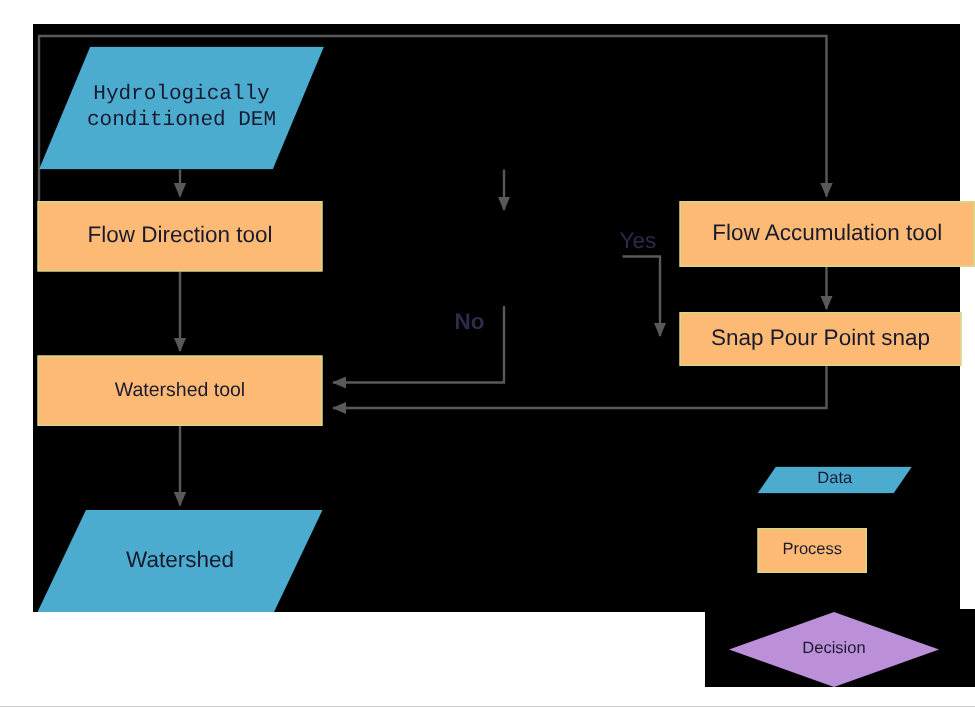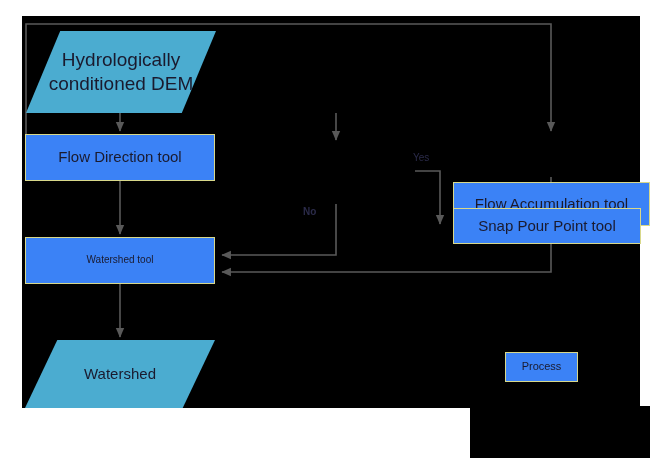--- a/index.html
+++ b/index.html
@@ -24,21 +24,21 @@
     position: absolute;
     box-sizing: border-box;
     display: flex;
     align-items: center;
     justify-content: center;
     text-align: center;
     color: #1a1a2e;
     line-height: 1.25;
   }
   .node-process {
-    background: #3b82f6;
+    background: #fdba74;
     border: 1px solid #d8d88a;
   }
   .node-data {
     background: #4bacd0;
     border: none;
   }
   .node-decision {
     background: transparent;
   }
   .para-inner {
@@ -52,21 +52,21 @@
   .svg-layer {
     position: absolute;
     left: 0;
     top: 0;
     width: 650px;
     height: 471px;
     pointer-events: none;
   }
   .edge-label {
     position: absolute;
-    font-size: 10px;
+    font-size: 15px;
     color: #2b2b4a;
     white-space: nowrap;
   }
   .legend-text {
     position: absolute;
     font-size: 11px;
     color: #1a1a2e;
     display: flex;
     align-items: center;
     justify-content: center;
@@ -104,38 +104,48 @@
       <path d="M551,177 L551,206" marker-end="url(#arrow)"></path>
 
       <path d="M551,243 L551,272 L222,272" marker-end="url(#arrow)"></path>
 
       <path d="M120,284 L120,337" marker-end="url(#arrow)"></path>
     </g>
   </svg>
 
   <div class="node node-data" style="left:26px; top:31px; width:190px; height:82px;
               clip-path: polygon(18% 0, 100% 0, 82% 100%, 0 100%);">
-    <span class="para-inner" style="font-size:19px; padding:0 22px;">Hydrologically conditioned DEM</span>
+    <span class="para-inner" style="font-size:14px; padding:0 22px;font-family:Liberation Mono, monospace;">Hydrologically conditioned DEM</span>
   </div>
 
 
   <div class="node node-process" style="left:25px; top:134px; width:190px; height:47px; font-size:15px;">Flow Direction tool</div>
 
-  <div class="node node-process" style="left:453px; top:134px; width:197px; height:44px; font-size:15px;margin-top:48px;">Flow Accumulation tool</div>
+  <div class="node node-process" style="left:453px; top:134px; width:197px; height:44px; font-size:15px;">Flow Accumulation tool</div>
 
-  <div class="node node-process" style="left:453px; top:208px; width:188px; height:36px; font-size:15px;">Snap Pour Point tool</div>
+  <div class="node node-process" style="left:453px; top:208px; width:188px; height:36px; font-size:15px;">Snap Pour Point snap</div>
 
 
-  <div class="node node-process" style="left:25px; top:237px; width:190px; height:47px; font-size:10px;">Watershed tool</div>
+  <div class="node node-process" style="left:25px; top:237px; width:190px; height:47px; font-size:13px;">Watershed tool</div>
 
   <div class="node node-data" style="left:25px; top:340px; width:190px; height:68px;
               clip-path: polygon(17% 0, 100% 0, 83% 100%, 0 100%); text-decoration: underline;">
     <span class="para-inner" style="font-size:15px;">Watershed</span>
   </div>
 
   <span class="edge-label" style="left:413px; top:152px;">Yes</span>
   <span class="edge-label" style="left:303px; top:206px;font-weight:bold;">No</span>
 
+  <div class="node node-data" style="left:505px; top:311px; width:103px; height:18px;
+              clip-path: polygon(12% 0, 100% 0, 88% 100%, 0 100%);">
+    <span class="para-inner legend-text">Data</span>
+  </div>
 
   <div class="node node-process" style="left:505px; top:352px; width:73px; height:30px; font-size:11px;">Process</div>
 
+  <div class="node node-decision" style="left:486px; top:408px; width:140px; height:50px;">
+    <div style="position:absolute; left:0; top:0; right:0; bottom:0;
+                background:#bc8fd9;
+                clip-path: polygon(50% 0, 100% 50%, 50% 100%, 0 50%);"></div>
+    <span class="para-inner legend-text">Decision</span>
+  </div>
 
 </div>
 
 </body></html>

